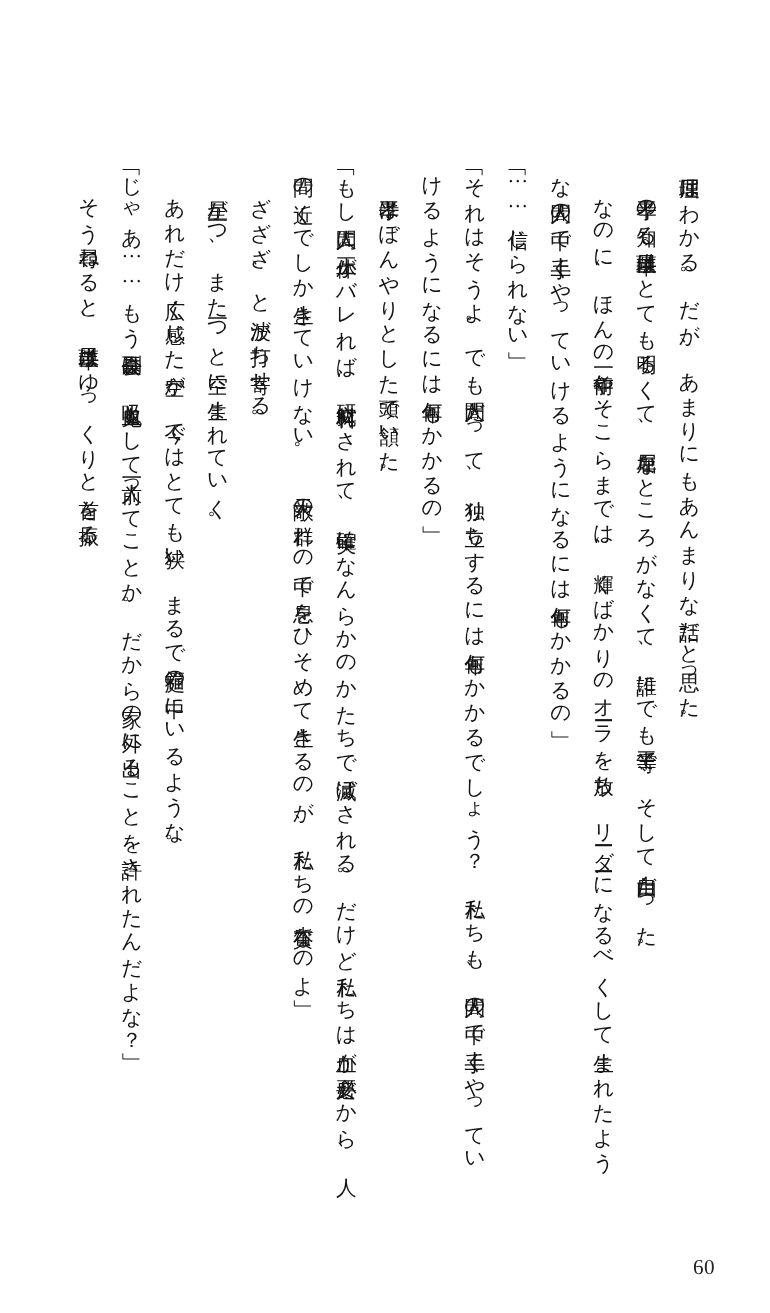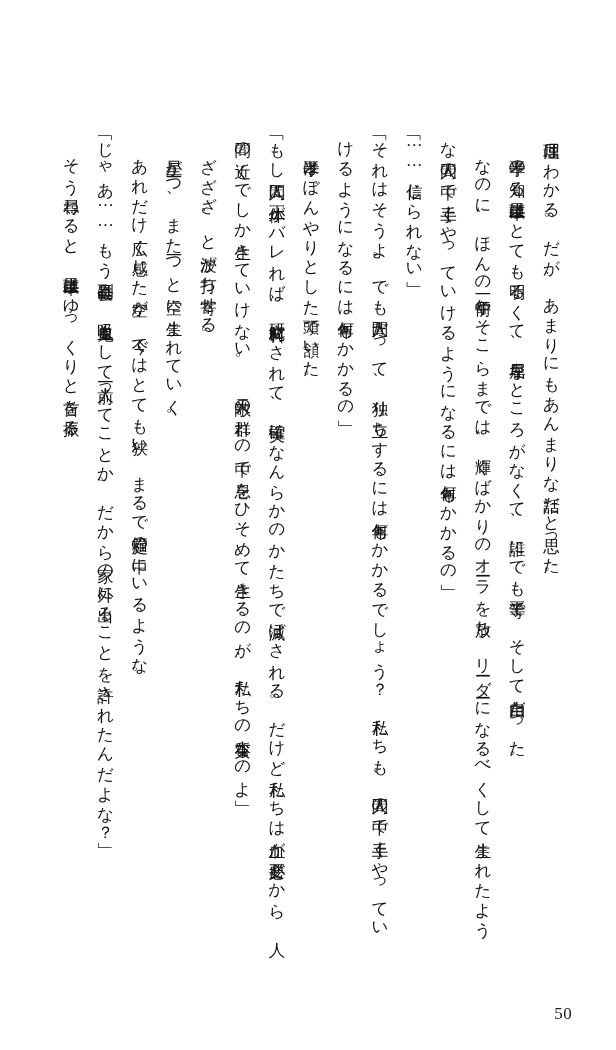--- a/index.html
+++ b/index.html
@@ -64,15 +64,15 @@
     <p class="noindent">「それはそうよ。でも人間だって、独り立ちするには何年もかかるでしょう？　私たちも、人間の中で上手くやっていけるようになるには何年もかかるの」</p>
     <p>孝平はぼんやりとした頭で頷いた。</p>
     <p class="noindent">「もし人間に正体がバレれば、研究材料にされて、確実になんらかのかたちで滅ぼされる。だけど私たちは血が必要だから、人間の近くでしか生きていけない。　天敵の群れの中で息をひそめて生きるのが、私たちの本質なのよ」</p>
     <p>ざざざ、と波が打ち寄せる。</p>
     <p>星が一つ、また一つと空に生まれていく。</p>
     <p>あれだけ広く感じた空が、今ではとても狭い。まるで箱庭の中にいるような。</p>
     <p class="noindent">「じゃあ……もう副会長は、吸血鬼として一人前ってことか。だから家の外に出ることを許されたんだよな？」</p>
     <p>そう尋ねると、瑛里華はゆっくりと首を振る。</p>
   </div>
 
-  <div id="page-number">50</div>
+  <div id="page-number">60</div>
 
 </div>
 
 </body></html>

